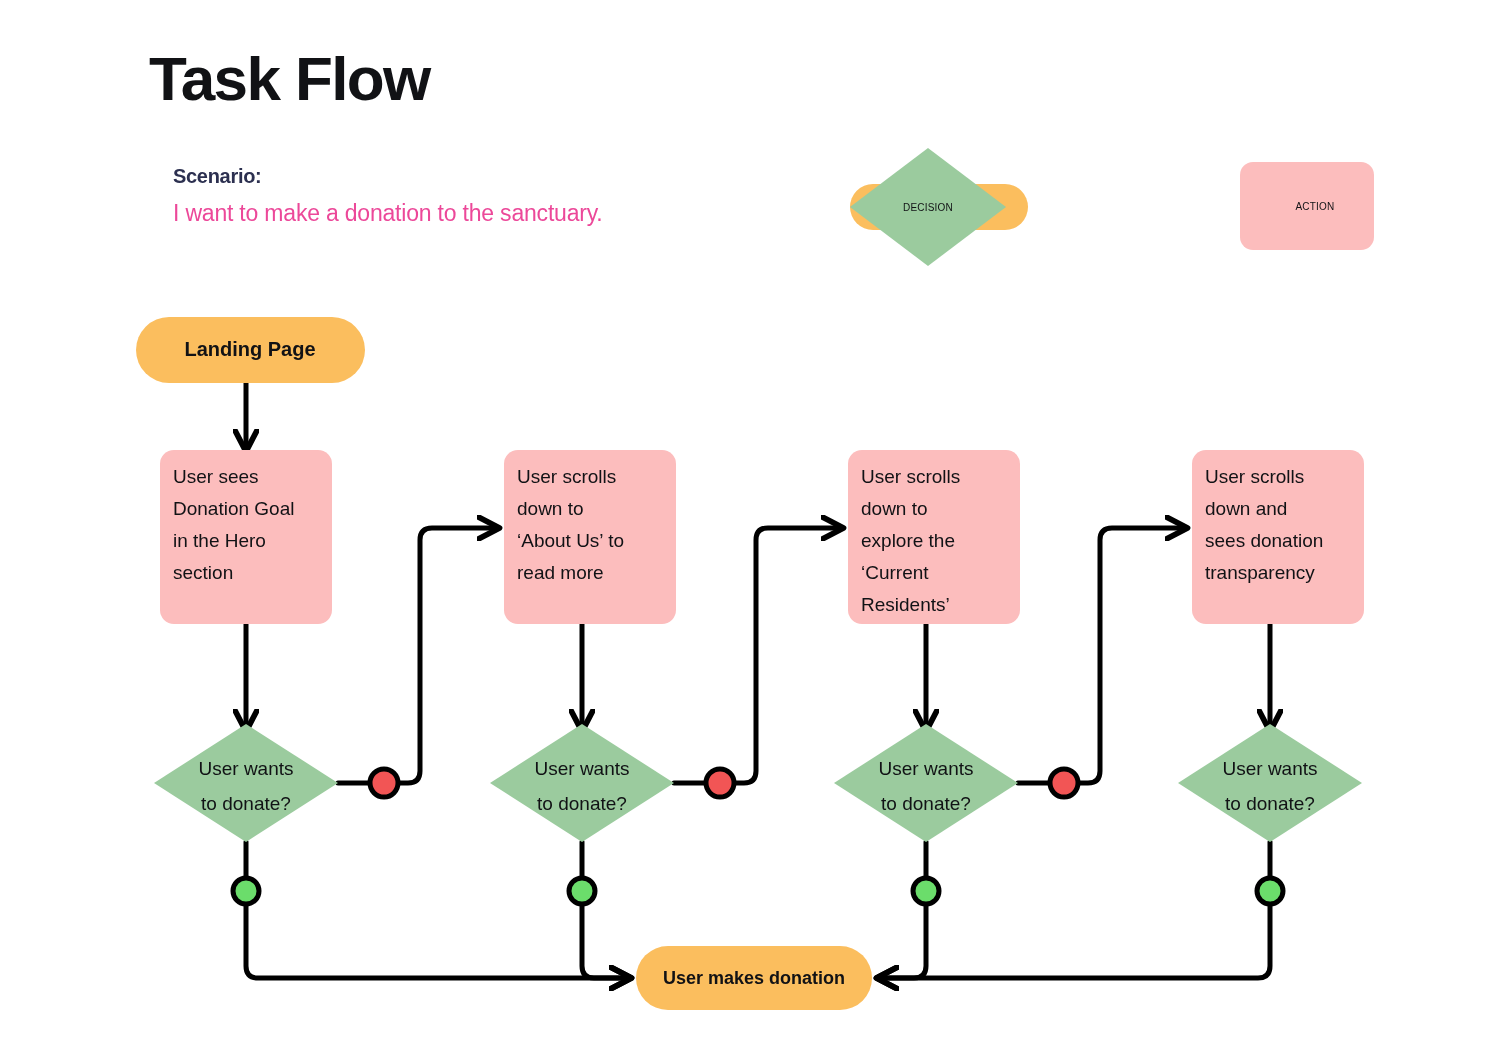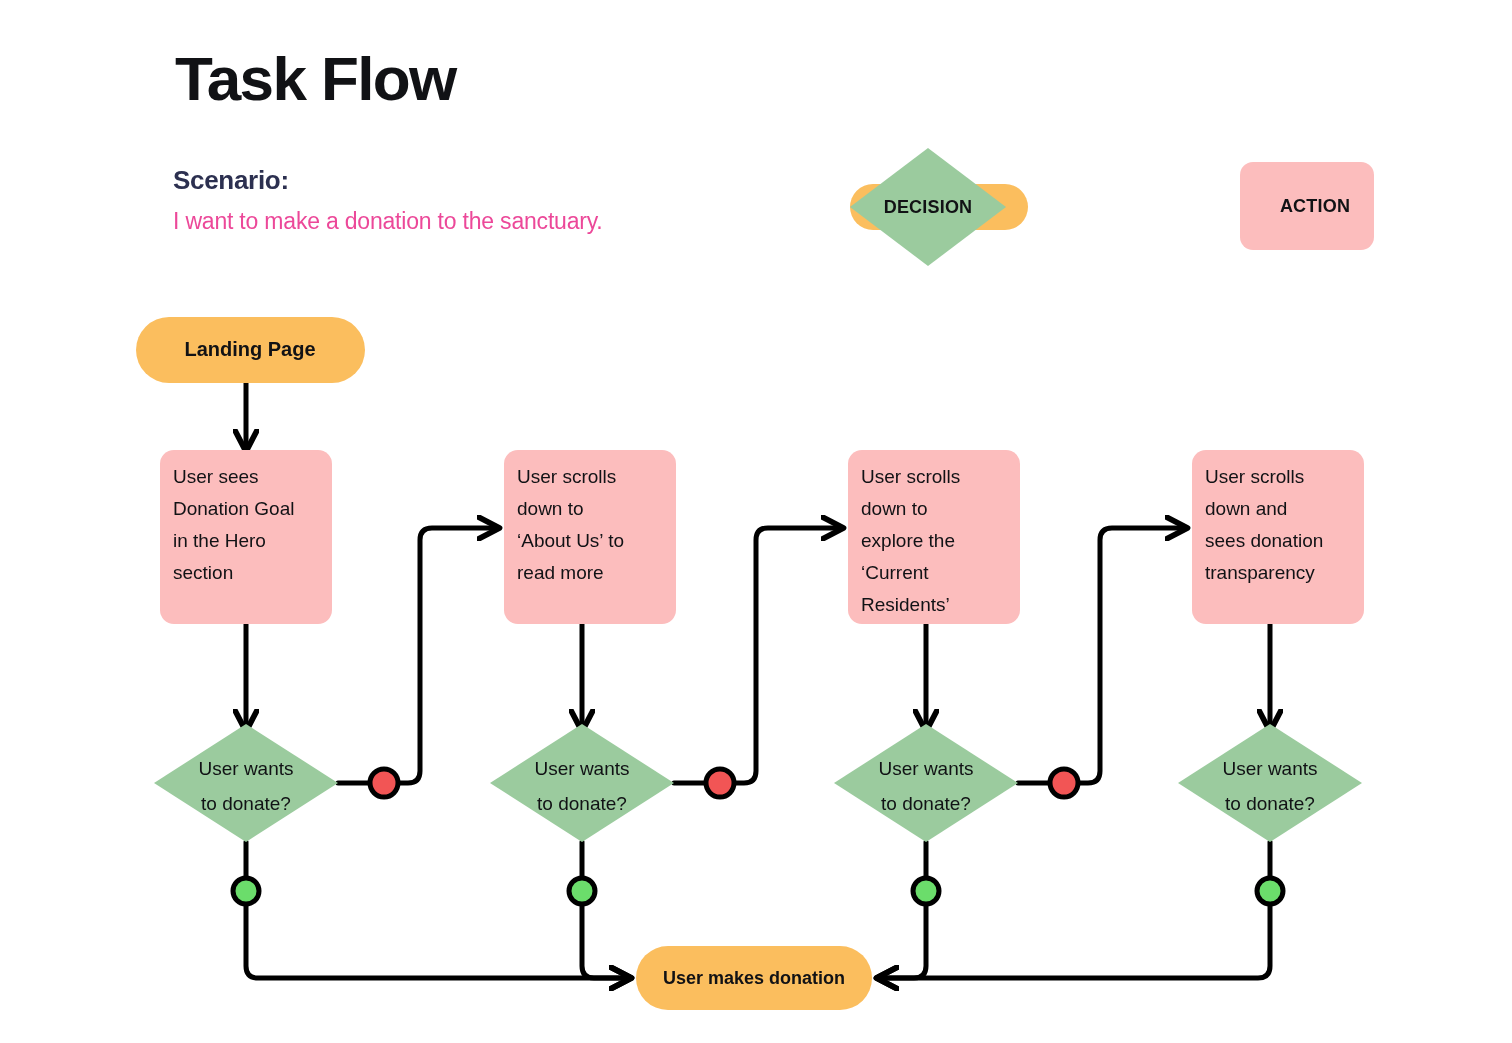--- a/index.html
+++ b/index.html
@@ -5,32 +5,32 @@
   * { box-sizing: border-box; margin: 0; padding: 0; }
   html, body {
     width: 1512px; height: 1043px;
     background: #ffffff;
     font-family: "Liberation Sans", sans-serif;
     overflow: hidden;
   }
   #page { position: relative; width: 1512px; height: 1043px; background: #fff; }
 
   
-  .header { position: absolute; left: 138px; top: 44px; display: flex; align-items: flex-end; gap: 26px; }
+  .header { position: absolute; left: 138px; top: 44px; display: flex; align-items: flex-end; }
   .title-bar { width: 11px; background: #9BCB9E; border-radius: 1px; }
   .page-title {
     font-size: 62px; font-weight: 700; letter-spacing: -1.6px;
     color: #111215; line-height: 1.05; white-space: nowrap;
     padding-top: 2px;
   }
 
   
   .scenario { position: absolute; left: 173px; top: 165px; }
   .scenario-label {
-    font-size: 26px; font-weight: 700; color: #2C3050;
+    font-size: 20px; font-weight: 700; color: #2C3050;
     letter-spacing: -0.3px; margin-bottom: 12px;
   }
   .scenario-text {
     font-size: 23px; font-weight: 400; color: #ec4899;
     letter-spacing: -0.2px; white-space: nowrap;
   }
 
   
   .legend { position: absolute; left: 850px; top: 148px; width: 540px; height: 120px; }
   .legend-item { position: absolute; display: flex; align-items: center; justify-content: center; padding-left: 16px; }
@@ -45,21 +45,21 @@
   }
   .lg-decision-text {
     position: absolute; left: 0; top: 0; width: 156px; height: 118px;
     display: flex; align-items: center; justify-content: center;
   }
   .lg-action {
     left: 390px; top: 14px; width: 134px; height: 88px;
     background: #FCBDBD; border-radius: 13px;
   }
   .legend-label {
-    font-size: 18px; font-weight: 700; color: #111215; letter-spacing: 0.2px;
+    font-size: 10px; font-weight: 400; color: #111215; letter-spacing: 0.2px;
     white-space: nowrap;
   }
 
   
   .flow { position: absolute; left: 0; top: 0; width: 1512px; height: 1043px; }
 
   .node-text {
     font-family: "Liberation Sans", sans-serif;
     fill: #111215;
   }

